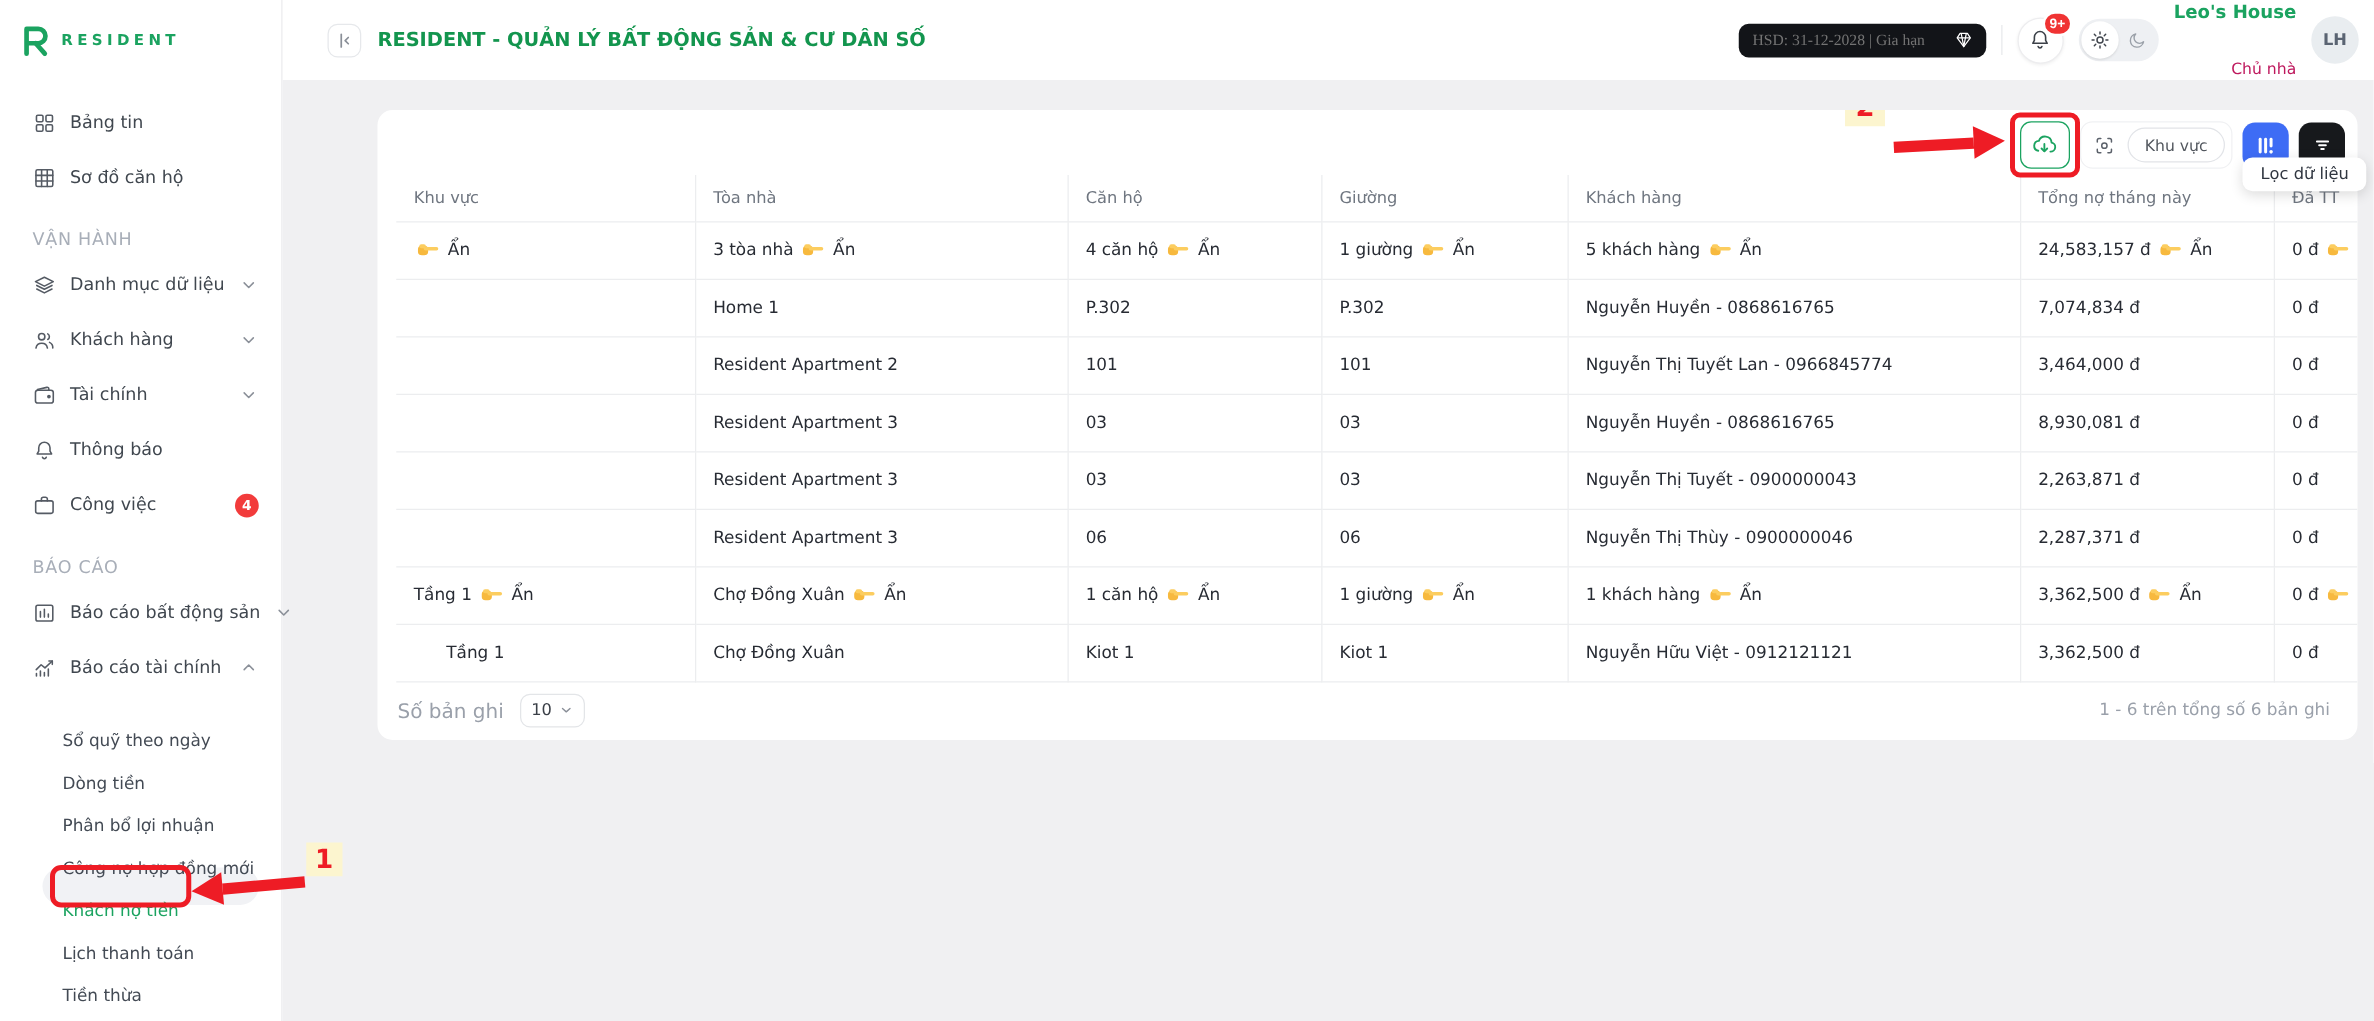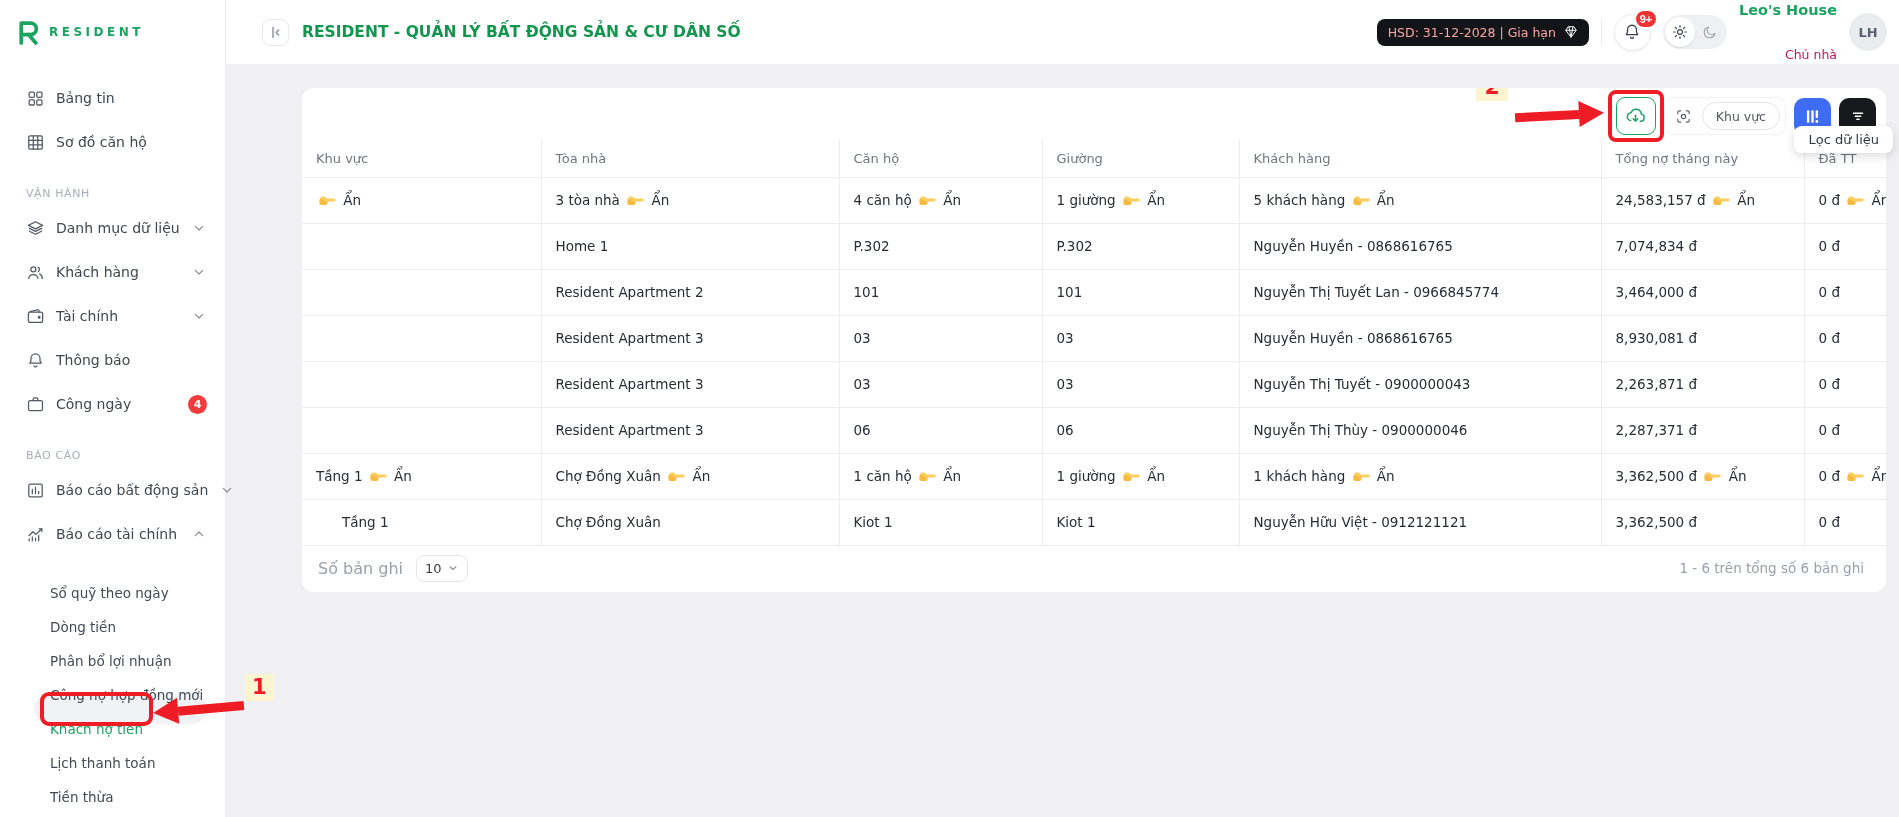--- a/index.html
+++ b/index.html
@@ -14,53 +14,53 @@
   
   .sidebar{width:226px; min-width:226px; height:817px; background:#fff; border-right:1px solid #ececee; position:relative; z-index:6; overflow:visible;}
   .logo{height:64px; display:flex; align-items:center; gap:9px; padding-left:15px; cursor:pointer;}
   .logo-text{color:var(--green); font-weight:bold; font-size:12px; letter-spacing:3.5px;}
   .nav{padding-top:12px; overflow:visible;}
   .nav-item{height:44px; display:flex; align-items:center; gap:11px; padding:0 18px 0 26px; color:var(--side-ink); font-size:14px; font-weight:500; cursor:pointer;}
   .nav-item .ico{width:19px; height:19px; display:flex; align-items:center; justify-content:center; flex:none;}
   .nav-item .lbl{flex:1; white-space:nowrap;}
   .nav-badge{background:#f23b3b; color:#fff; font-size:11px; font-weight:bold; min-width:19px; height:19px; border-radius:10px; display:flex; align-items:center; justify-content:center; padding:0 5px;}
   .nav-chevron{width:16px; height:16px; flex:none;}
-  .nav-section{height:34px; display:flex; align-items:flex-end; padding:0 0 6px 26px; color:#a8aeb8; font-size:11px; letter-spacing:.6px; margin-top:8px;}
+  .nav-section{height:34px; display:flex; align-items:flex-end; padding:0 0 6px 26px; color:#a8aeb8; font-size:14px; letter-spacing:.6px; margin-top:8px;}
   .nav-sub{height:34px; display:flex; align-items:center; padding-left:50px; color:#434a54; font-size:13.5px; position:relative; cursor:pointer;}
   .nav-sub .sub-lbl{position:relative; z-index:2; white-space:nowrap;margin-top:40px;}
   .nav-sub.active{color:var(--green);}
   .nav-sub.active::before{content:''; position:absolute; left:34px; right:18px; top:2px; bottom:2px; background:#f1f2f5; border-radius:16px; z-index:1;}
 
   
   .anno-box1{position:absolute; left:40px; top:0; width:113px; height:34px; border:4px solid var(--red); border-radius:9px; z-index:4; pointer-events:none;}
   .anno-arrow1{position:absolute; left:153px; top:4px; display:flex; align-items:center; transform:rotate(-5deg); z-index:4; pointer-events:none;}
   .arrow-head-left{width:0; height:0; border-top:13px solid transparent; border-bottom:13px solid transparent; border-right:25px solid var(--red);}
   .anno-arrow1 .arrow-bar{width:66px; height:9px; background:var(--red);}
   .anno-label1{position:absolute; left:245px; top:-18px; background:#fcf5cf; color:var(--red); font-size:21px; font-weight:bold; line-height:27px; padding:0 7px; z-index:4;}
 
   
   .main{flex:1; display:flex; flex-direction:column; min-width:0;}
   .topbar{height:64px; background:#fff; display:flex; align-items:center; flex:none;}
   .collapse-btn{margin-left:36px; width:27px; height:27px; border:1px solid #e6e8eb; background:#fff; border-radius:8px; display:flex; align-items:center; justify-content:center; cursor:pointer; flex:none;}
   .page-title{margin-left:13px; color:#13954e; font-size:15.5px; font-weight:bold; white-space:nowrap;}
   .topbar-right{margin-left:auto; display:flex; align-items:center; gap:12px; padding-right:12px;}
-  .license-pill{background:#121418; color:#fca5a5; height:27px; border-radius:8px; display:flex; align-items:center; gap:8px; padding:0 11px; font-size:12.5px; white-space:nowrap; cursor:pointer;}
+  .license-pill{background:#121418; color:#737373; height:27px; border-radius:8px; display:flex; align-items:center; gap:24px; padding:0 11px; font-size:12.5px; white-space:nowrap; cursor:pointer;font-family:Liberation Serif, serif;}
   .tb-divider{width:1px; height:24px; background:#e7e9ec;}
   .bell-btn{position:relative; width:37px; height:37px; border-radius:50%; background:#fff; border:1px solid #ededef; box-shadow:0 1px 3px rgba(0,0,0,.07); display:flex; align-items:center; justify-content:center; cursor:pointer;}
   .bell-badge{position:absolute; top:-6px; right:-8px; background:#f03333; color:#fff; font-size:11px; font-weight:bold; min-width:24px; height:20px; border-radius:10px; border:2px solid #fff; display:flex; align-items:center; justify-content:center; padding:0 3px;}
   .theme-toggle{width:64px; height:34px; background:#eef0f3; border-radius:17px; display:flex; align-items:center; padding:2px; cursor:pointer;}
   .sun-circle{width:30px; height:30px; border-radius:50%; background:#fff; box-shadow:0 1px 2px rgba(0,0,0,.1); display:flex; align-items:center; justify-content:center;}
   .moon-half{flex:1; display:flex; align-items:center; justify-content:center;}
   .user-block{text-align:right; line-height:1.25; white-space:nowrap;}
   .user-name{color:var(--green); font-weight:bold; font-size:14.5px;}
   .user-role{color:#be185d; font-size:12.5px;margin-top:28px;}
   .avatar{width:38px; height:38px; border-radius:50%; background:#e9edf0; color:#5a6472; font-size:13px; font-weight:bold; display:flex; align-items:center; justify-content:center; cursor:pointer;}
 
   .content{flex:1; background:var(--bg); position:relative;}
-  .card{position:absolute; left:76px; right:13px; top:24px; height:504px; background:#fff; border-radius:12px; overflow:hidden;}
+  .card{position:absolute; left:76px; right:13px; top:24px; height:504px; background:#fff; border-radius:12px; overflow:hidden;padding-left:15px;}
 
   
   .toolbar{position:absolute; top:9px; right:10px; display:flex; align-items:center; gap:8px; z-index:5;}
   .dl-wrap{position:relative; width:40px; height:38px;}
   .btn-download{width:40px; height:38px; background:#fff; border:1px solid var(--green); border-radius:9px; display:flex; align-items:center; justify-content:center; cursor:pointer;}
   .anno-box2{position:absolute; left:-8px; right:-8px; top:-7px; bottom:-7px; border:4px solid var(--red); border-radius:8px; pointer-events:none; z-index:6;}
   .anno-arrow2{position:absolute; right:calc(100% + 12px); top:5px; display:flex; align-items:center; transform:rotate(-3deg); pointer-events:none; z-index:6;}
   .anno-arrow2 .arrow-bar{width:64px; height:9px; background:var(--red);}
   .arrow-head-right{width:0; height:0; border-top:13px solid transparent; border-bottom:13px solid transparent; border-left:25px solid var(--red);}
   .anno-label2{position:absolute; right:calc(100% + 108px); top:-24px; background:#fcf5cf; color:var(--red); font-size:22px; font-weight:bold; line-height:28px; padding:0 8px; z-index:6; pointer-events:none;}
@@ -183,21 +183,21 @@
           </span>
           <span class="lbl">Thông báo</span>
         </div>
         <div class="nav-item">
           <span class="ico">
             <svg width="19" height="19" viewBox="0 0 24 24" fill="none" stroke="#555b64" stroke-width="1.6" stroke-linecap="round" stroke-linejoin="round">
               <rect x="3.2" y="7.2" width="17.6" height="12.6" rx="2"></rect>
               <path d="M9 7.2 V5.4 a1.9 1.9 0 0 1 1.9-1.9 h2.2 a1.9 1.9 0 0 1 1.9 1.9 V7.2"></path>
             </svg>
           </span>
-          <span class="lbl">Công ngày</span>
+          <span class="lbl">Công việc</span>
           <span class="nav-badge">4</span>
         </div>
         <div class="nav-section">BÁO CÁO</div>
         <div class="nav-item">
           <span class="ico">
             <svg width="19" height="19" viewBox="0 0 24 24" fill="none" stroke="#555b64" stroke-width="1.6" stroke-linecap="round" stroke-linejoin="round">
               <rect x="3.5" y="4" width="17" height="16" rx="1.8"></rect>
               <path d="M8 16 V10.5 M12 16 V8 M16 16 V13"></path>
             </svg>
           </span>

